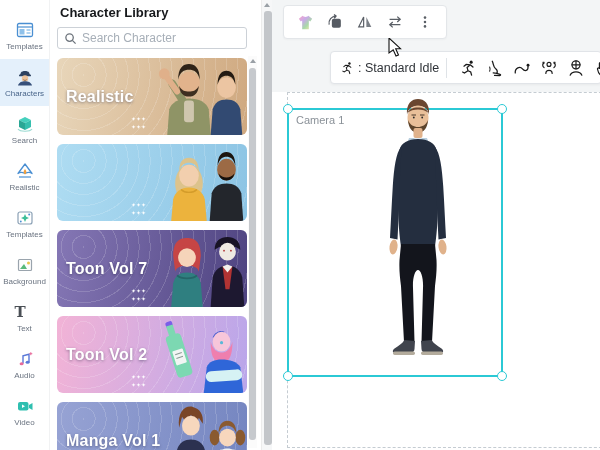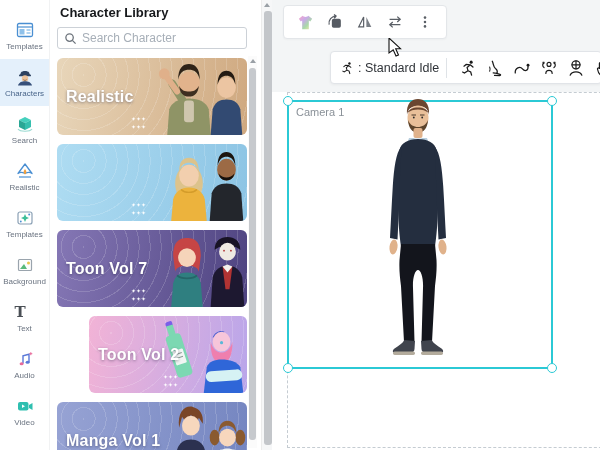--- a/index.html
+++ b/index.html
@@ -47,21 +47,21 @@
   .lib-scrollbar .sb-thumb{position:absolute;top:12px;left:1px;width:7px;height:372px;
     background:#c6c9cd;border-radius:3px}
   .panel-scrollbar .sb-thumb{position:absolute;top:11px;left:1.5px;width:8px;height:434px;
     background:#c3c6ca;border-radius:3px}
 
   
   .workspace{position:absolute;left:272px;top:0;width:328px;height:450px;background:#fff;overflow:hidden}
   .topband{position:absolute;left:0;top:0;width:100%;height:92px;background:#f3f5f6}
   .camera-area{position:absolute;left:15px;top:92px;width:330px;height:356px;background:#fff;
     border:1px dashed #c5ccd2;border-right:none;z-index:1}
-  .selection{position:absolute;left:15px;top:100px;width:266px;height:269px;
+  .selection{position:absolute;left:15px;top:108px;width:216px;height:269px;
     border:2px solid var(--accent);z-index:3}
   .camera-label{position:absolute;left:7px;top:4px;font-size:11px;color:#8a9198}
   .handle{position:absolute;width:10px;height:10px;border-radius:50%;background:#fff;
     border:1.5px solid var(--accent);z-index:4}
   .h-tl{left:-6px;top:-6px}.h-tr{right:-6px;top:-6px}
   .h-bl{left:-6px;bottom:-6px}.h-br{right:-6px;bottom:-6px}
   .character{position:absolute;left:96px;top:98px;width:100px;height:262px;z-index:5}
 
   .toolbar-top{position:absolute;left:11px;top:5px;width:164px;height:34px;background:#fff;
     border:1px solid #e3e6e9;border-radius:4px;display:flex;align-items:center;
@@ -233,21 +233,21 @@
           <ellipse cx="101" cy="22" rx="8.5" ry="9" fill="#efe9e2"></ellipse>
           <circle cx="97.5" cy="21" r="0.9" fill="#b03030"></circle>
             <circle cx="104.5" cy="21" r="0.9" fill="#b03030"></circle>
           <path d="M86,48 C88,40 94,36 101,36 C108,36 114,40 116,48 L118,78 L84,78 Z" fill="#1d1830"></path>
           <path d="M96,37 L106,37 L103,60 L99,60 Z" fill="#b23333"></path>
           <path d="M96,37 L101,43 L106,37 L101,35 Z" fill="#f2f0ec"></path>
         </svg>
         <span class="banner-label">Toon Vol 7</span>
       </div>
 
-      <div class="banner" style="background: linear-gradient(100deg, rgb(242, 179, 214) 0%, rgb(185, 166, 234) 100%); margin-left: 32px;">
+      <div class="banner" style="background: linear-gradient(100deg, rgb(242, 179, 214) 0%, rgb(185, 166, 234) 100%);">
         <svg class="banner-art" viewBox="0 0 120 78">
           <g transform="rotate(-18 52 40)">
             <rect x="48.5" y="4" width="7" height="6" rx="2" fill="#7a5fe8"></rect>
             <rect x="48.5" y="8" width="7" height="12" fill="#7cd8b2"></rect>
             <rect x="44" y="18" width="16" height="44" rx="4" fill="#7cd8b2"></rect>
             <rect x="46.5" y="34" width="11" height="15" rx="1" fill="#f2f6f4"></rect>
             <line x1="48.5" y1="38" x2="55.5" y2="38" stroke="#8a9a94" stroke-width="1"></line>
             <line x1="48.5" y1="42" x2="55.5" y2="42" stroke="#8a9a94" stroke-width="1"></line>
           </g>
           <path d="M86,22 C88,16 94,14 98,16 L95,20 Z" fill="#4a5fd0"></path>

